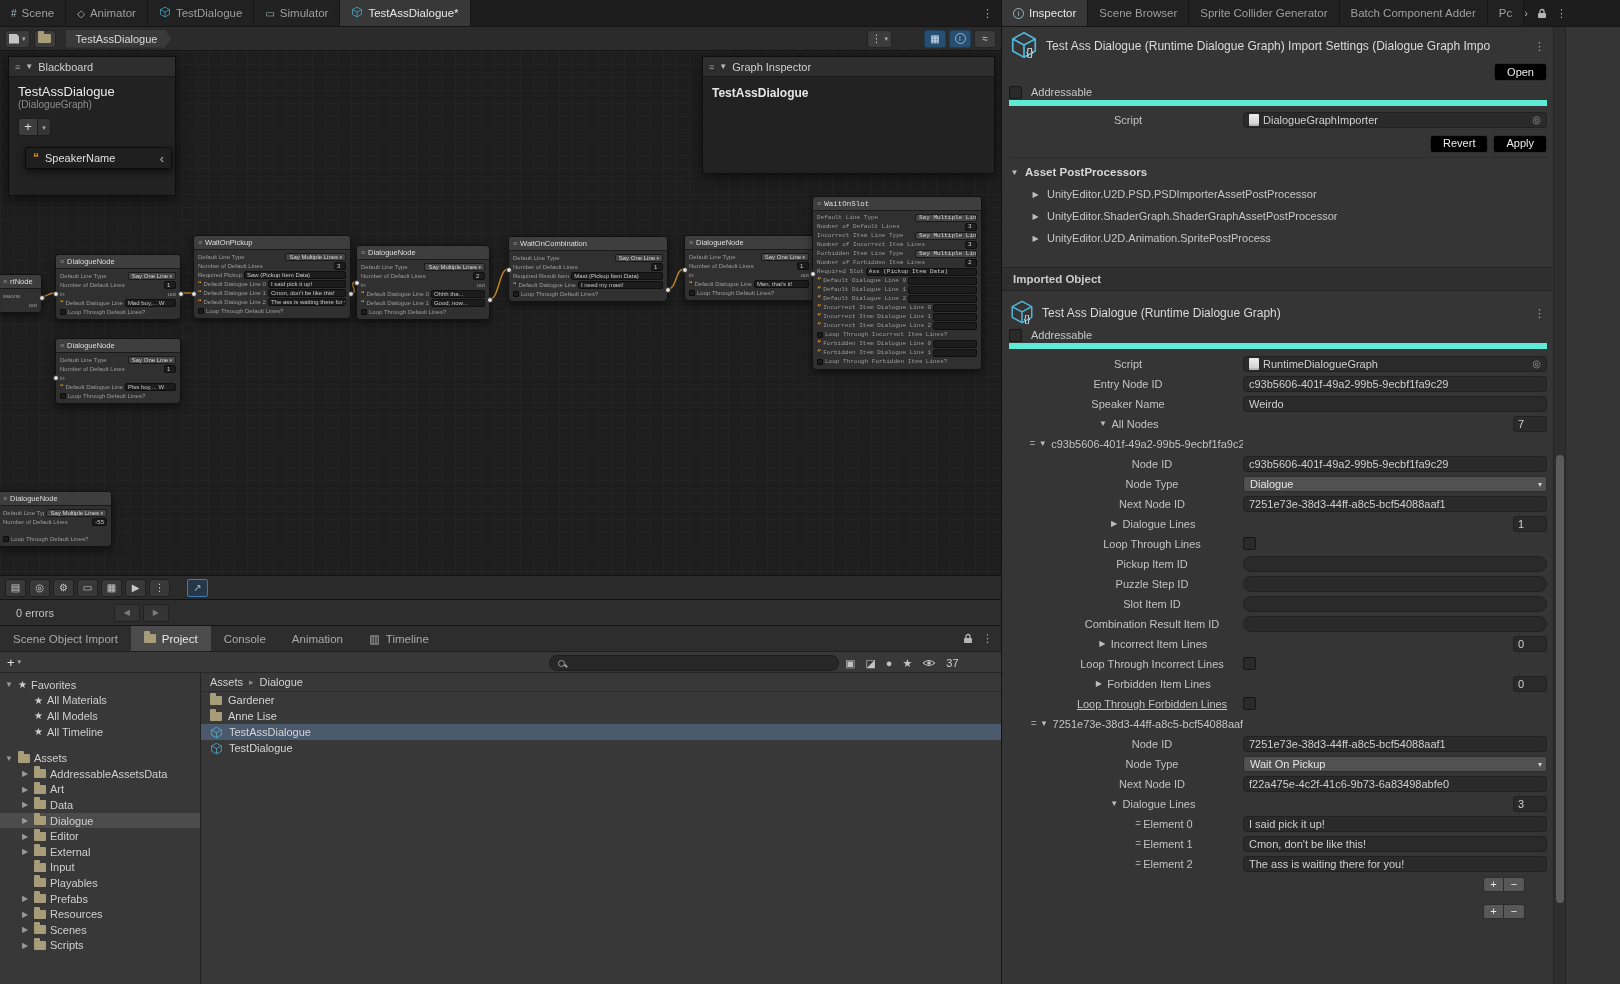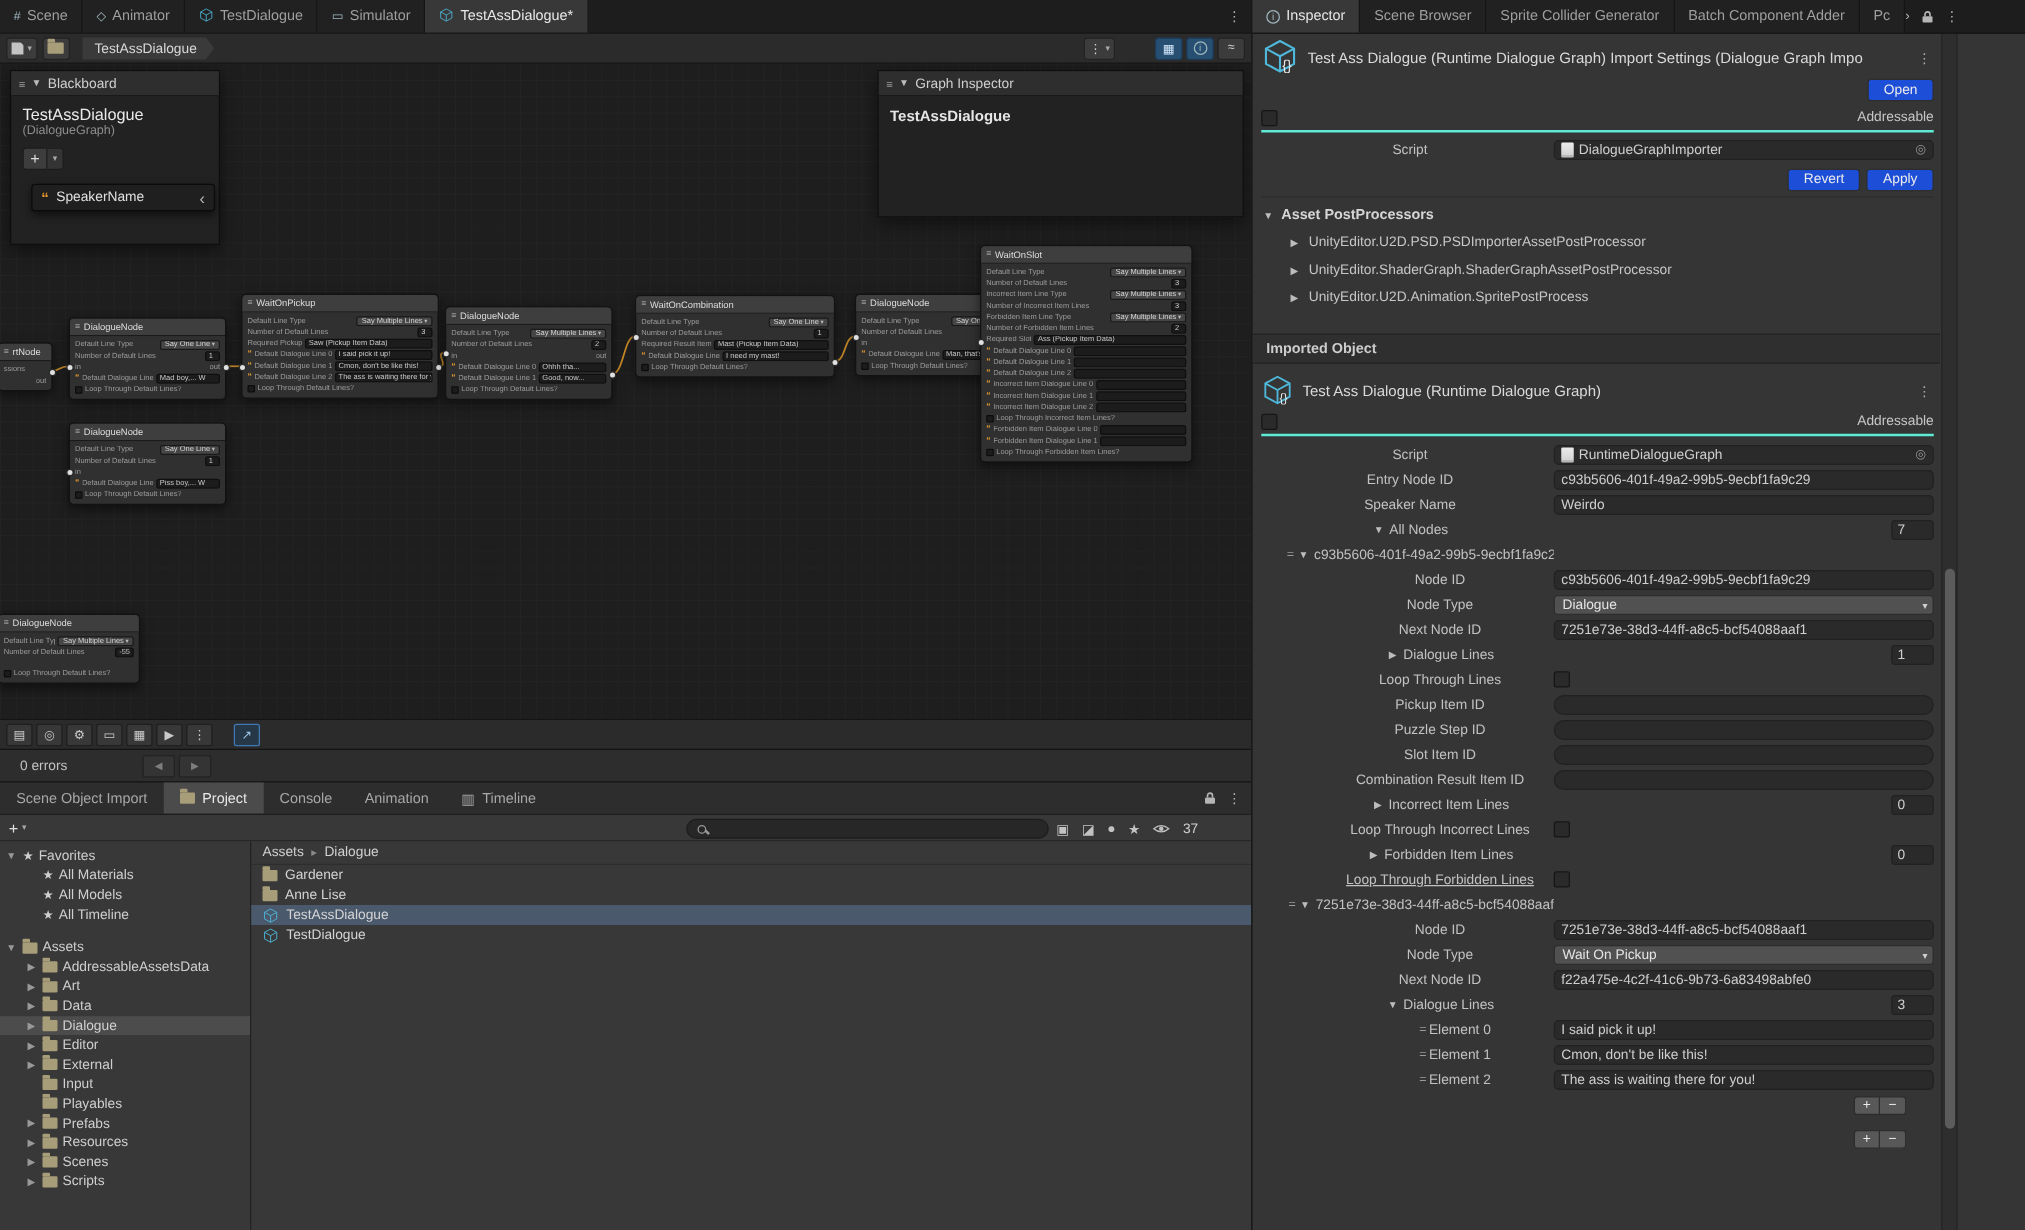--- a/index.html
+++ b/index.html
@@ -128,24 +128,24 @@
   .cicon{width:11px;height:11px;border:1px solid #9fb6bd;border-radius:50%;font-size:8px;line-height:10px;text-align:center;color:#9fb6bd;flex:none;}
   .inspbody{position:absolute;top:27px;left:0;right:0;bottom:0;overflow:hidden;}
   .icontent{position:absolute;left:0;top:0;width:550px;padding:5px 5px 0 7px;}
   .iscroll{position:absolute;left:551px;top:0;bottom:0;width:13px;background:#2e2e2e;border-left:1px solid #252525;border-right:1px solid #252525;}
   .ithumb{position:absolute;left:2px;width:8px;border-radius:5px;background:#5c5c5c;top:428px;height:448px;}
 
   .ihdr{display:flex;align-items:center;gap:7px;height:28px;}
   .ihdr-title{font-size:12px;color:#dadada;white-space:nowrap;overflow:hidden;flex:1;}
   .hdr-kebab{color:#b0b0b0;flex:none;padding-right:2px;}
   .openrow{display:flex;justify-content:flex-end;align-items:center;height:24px;}
-  .ubtn{background:#1d4ed8;border:1px solid #2e2e2e;border-radius:3px;color:#ececec;font-size:11px;height:18px;
+  .ubtn{background:#000000;border:1px solid #2e2e2e;border-radius:3px;color:#ececec;font-size:11px;height:18px;
         line-height:15px;padding:0 12px;}
   .btnrow{display:flex;justify-content:flex-end;gap:5px;align-items:center;height:28px;border-bottom:1px solid #2c2c2c;}
-  .addr{display:flex;align-items:center;gap:20px;height:22px;border-bottom:2px solid #5eead4;justify-content:space-between;}
+  .addr{display:flex;align-items:center;gap:9px;height:22px;border-bottom:6px solid #5eead4;}
   .cbox{width:13px;height:13px;background:#2a2a2a;border:1px solid #161616;border-radius:2px;flex:none;}
   .pphdr{height:22px;display:flex;align-items:center;gap:5px;font-weight:bold;color:#d6d6d6;font-size:11.5px;margin-top:3px;}
   .ppitem{height:22px;display:flex;align-items:center;gap:6px;padding-left:21px;color:#c6c6c6;font-size:11px;}
   .secbar{height:24px;margin:18px -5px 8px -7px;background:#2f2f2f;border-top:1px solid #232323;border-bottom:1px solid #232323;
           display:flex;align-items:center;padding:0 11px;font-weight:bold;color:#cccccc;font-size:11.5px;}
 
   .irow{display:flex;align-items:center;height:19px;margin-bottom:1px;}
   .ilabel{width:234px;flex:none;display:flex;align-items:center;gap:3px;color:#c2c2c2;font-size:11px;white-space:nowrap;overflow:hidden;justify-content:center;}
   .ifa{font-size:8px;color:#bdbdbd;width:11px;text-align:center;flex:none;}
   .ihandle{color:#9a9a9a;font-size:10px;flex:none;letter-spacing:-1px;}
@@ -461,21 +461,21 @@
               <span class="nfv grow">Man, that's it!</span>
             </div>
             <div class="nrow">
               <span class="ncb"></span>
               <span class="nl">Loop Through Default Lines?</span>
             </div>
           </div>
           <span class="nport" style="left: -3.5px; top: 31px;"></span>
           <span class="nport" style="right: -3.5px; top: 31px;"></span>
         </div>
-        <div class="gnode" style="left: 784px; top: 145px; width: 170px;">
+        <div class="gnode" style="left: 812px; top: 145px; width: 170px; font-family: Liberation Mono, monospace;">
           <div class="nhdr">
             <span class="burger">≡</span>
             <span>WaitOnSlot</span>
           </div>
           <div class="nbody">
             <div class="nrow">
               <span class="nl fx">Default Line Type</span>
               <span class="ndd">Say Multiple Lines</span>
             </div>
             <div class="nrow">

